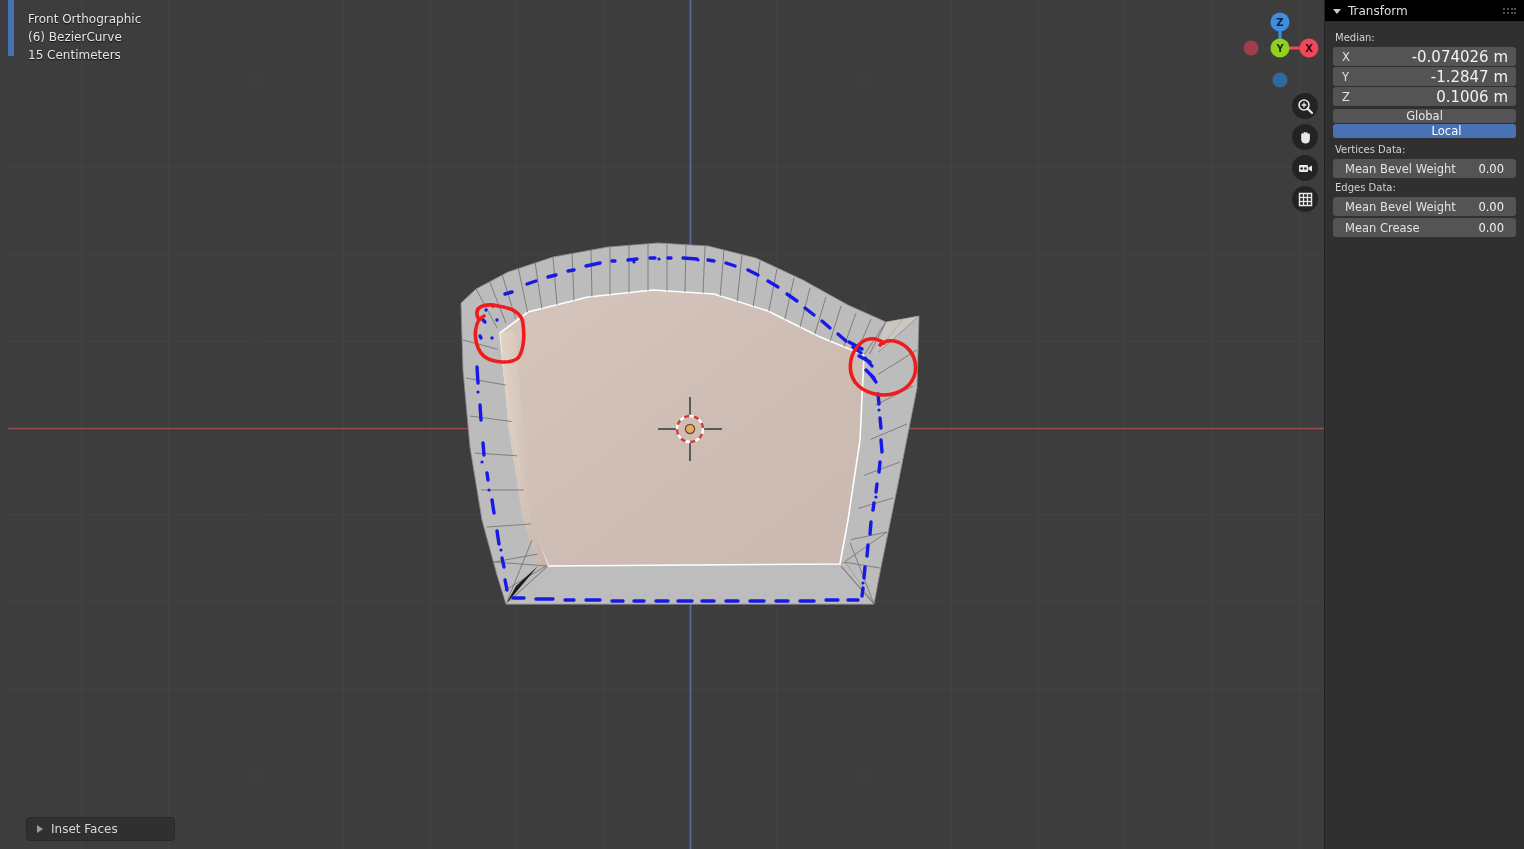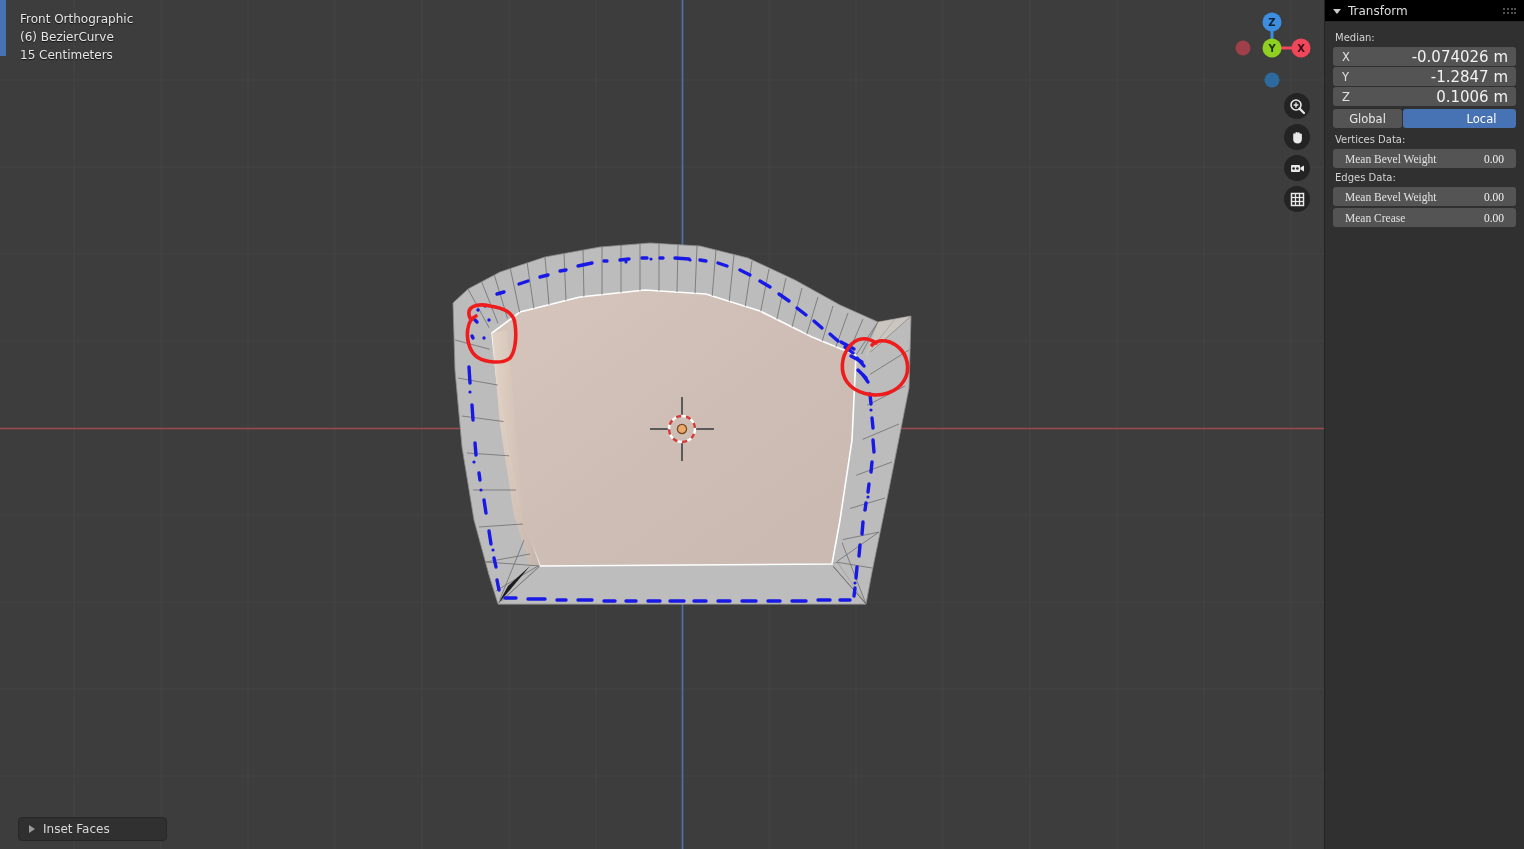--- a/index.html
+++ b/index.html
@@ -7,21 +7,21 @@
   html, body {
     width:1524px; height:849px;
     background:#3c3c3c;
     font-family:"DejaVu Sans", sans-serif;
     overflow:hidden;
   }
   #app { position:relative; width:1524px; height:849px; background:#3d3d3d; }
 
   
   #viewport {
-    position:absolute; left:0; top:0; width:1324px; height:849px;
+    position:absolute; left:8px; top:0; width:1324px; height:849px;
     background:#3d3d3d; overflow:hidden;
   }
   #grid-layer, #mesh-layer, #overlay-layer { position:absolute; inset:0; }
   #grid-layer { width:1324px; height:849px; }
 
   
   #vp-text {
     position:absolute; left:20px; top:10px;
     font-size:12px; color:#e6e6e6; line-height:18px;
     text-shadow:0 1px 1px rgba(0,0,0,.75);
@@ -82,32 +82,32 @@
 
   .field-group { display:flex; flex-direction:column; gap:1px; margin-bottom:2px; }
   .field {
     height:19px; background:#545454; border-radius:3px;
     display:flex; align-items:center; justify-content:space-between;
     padding:0 8px 0 9px;
   }
   .field .k { font-size:11.5px; color:#e2e2e2; }
   .field .v { font-size:15px; color:#f2f2f2; }
 
-  .seg-row { display:flex; gap:1px; margin:3px 0 6px 0; }
+  .seg-row { display:flex; gap:1px; margin:3px 0 6px 0;flex-direction:column; }
   .seg {
     flex:1; height:19px; border-radius:3px; display:flex;
     align-items:center; justify-content:center;
     font-size:11.5px; color:#e8e8e8; background:#545454;
   }
   .seg.active { background:#4772b3; color:#ffffff;padding-left:44px; }
 
   .row-field {
     height:19px; background:#545454; border-radius:3px;
     display:flex; align-items:center; justify-content:space-between;
-    padding:0 12px 0 12px; margin-bottom:2px;font-family:Liberation Serif, serif;
+    padding:0 12px 0 12px; margin-bottom:2px;
   }
   .row-field .k { font-size:11.5px; color:#e2e2e2; }
   .row-field .v { font-size:11.5px; color:#f2f2f2; }
 </style>
 </head>
 <body>
 
 <div id="app">
 
   <div id="viewport">

